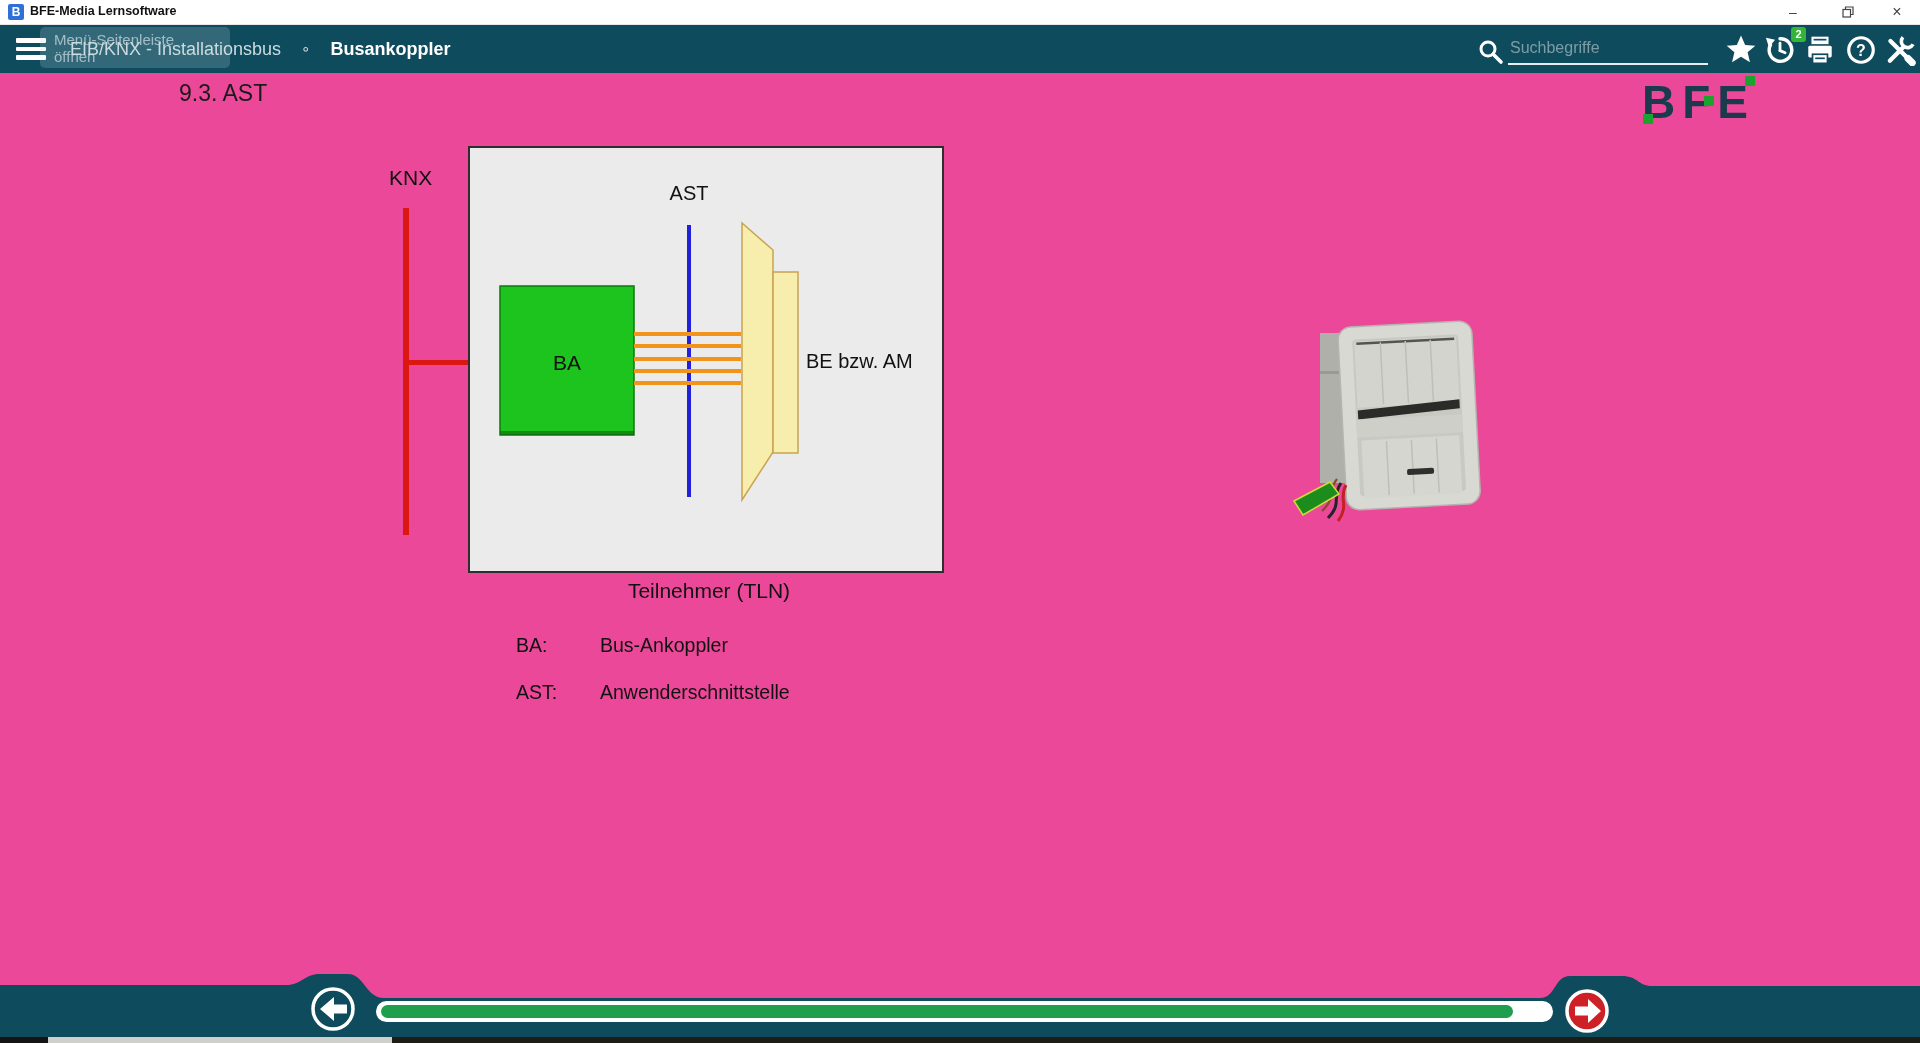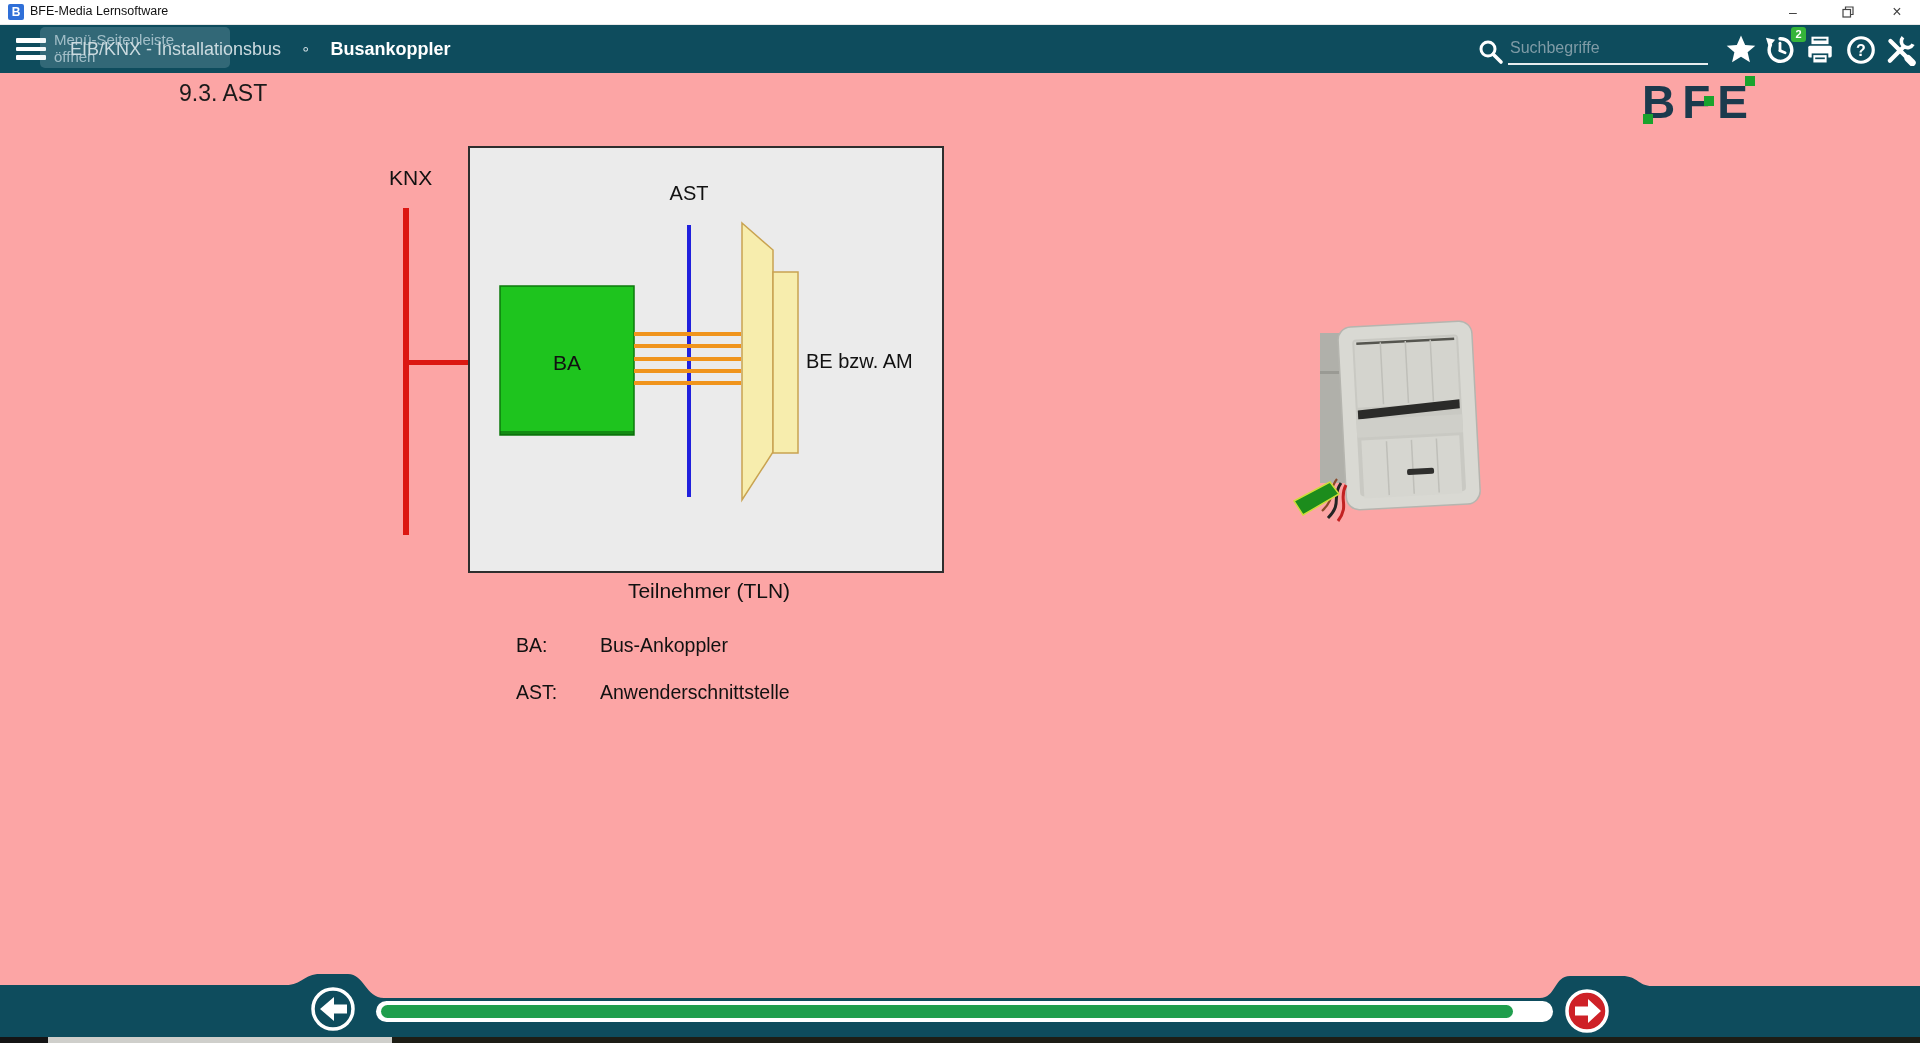--- a/index.html
+++ b/index.html
@@ -3,21 +3,21 @@
 <meta charset="utf-8">
 <style>
   html,body{margin:0;padding:0;background:#7a7a7a;}
   .canvas{position:relative;width:1920px;height:1043px;background:#fff;overflow:hidden;
           font-family:"Liberation Sans", sans-serif;}
   
   .titlebar{position:absolute;top:0;left:0;width:1920px;height:25px;background:#ffffff;
             border-bottom:1px solid #e9e9e9;box-sizing:border-box;}
   .appicon{position:absolute;left:8px;top:4px;width:16px;height:16px;background:#2f6fd8;
            border-radius:2px;color:#fff;font-weight:bold;font-size:12px;line-height:16px;text-align:center;}
-  .apptitle{position:absolute;left:30px;top:4px;font-size:12.5px;color:#111;}
+  .apptitle{position:absolute;left:30px;top:4px;font-size:12.5px;color:#111;font-weight:bold;}
   .winbtn{position:absolute;top:0;width:36px;height:24px;text-align:center;color:#444;
           font-size:14px;line-height:24px;cursor:default;}
   .winbtn svg{margin-top:6px;}
   
   .navbar{position:absolute;top:25px;left:0;width:1920px;height:48px;background:#0e4c5d;}
   .hamburger{position:absolute;left:16px;top:13px;width:30px;height:22px;cursor:pointer;}
   .hamburger .bar{position:absolute;left:0;width:30px;height:4.5px;background:#fff;border-radius:1px;}
   .tooltip{position:absolute;left:40px;top:2px;width:190px;height:41px;border-radius:5px;
            background:rgba(195,218,226,0.20);color:rgba(213,230,237,0.68);font-size:15px;
            line-height:17px;padding:4px 0 16px 14px;box-sizing:border-box;z-index:1;overflow:hidden;}
@@ -29,21 +29,21 @@
   .searchwrap svg{position:absolute;left:0;top:6px;}
   .searchinput{position:absolute;left:30px;top:0;width:196px;height:28px;background:transparent;
                border:none;border-bottom:2px solid rgba(255,255,255,0.9);color:#e5e5e5;
                font-size:16px;font-family:"Liberation Sans",sans-serif;outline:none;}
   .searchinput::placeholder{color:#7f9ba6;opacity:1;}
   .navicon{position:absolute;top:9px;width:32px;height:32px;cursor:pointer;}
   .badge{position:absolute;left:1791px;top:2px;width:15px;height:15px;background:#35b43a;
          border-radius:3px;color:#fff;font-size:11px;font-weight:bold;text-align:center;
          line-height:15px;z-index:3;}
   
-  .content{position:absolute;top:73px;left:0;width:1920px;height:964px;background:#fca5a5;}
+  .content{position:absolute;top:73px;left:0;width:1920px;height:964px;background:#ec4899;}
   .heading{position:absolute;left:179px;top:7px;font-size:23px;color:#1a1a1a;}
   .logo{position:absolute;left:1642px;top:2px;width:110px;height:52px;}
   .logo .letters{font-size:46px;font-weight:bold;letter-spacing:7px;color:#1b3a4d;}
   .logo .sq{position:absolute;width:10px;height:10px;background:#1aa32d;}
   .mainsvg{position:absolute;left:0;top:0;}
   .legend{position:absolute;left:468px;top:549px;}
   .legend .row{height:47px;display:flex;align-items:center;font-size:19.5px;color:#111;}
   .legend .term{display:inline-block;width:84px;margin-left:48px;}
   
   .footsvg{position:absolute;left:0;top:970px;}

